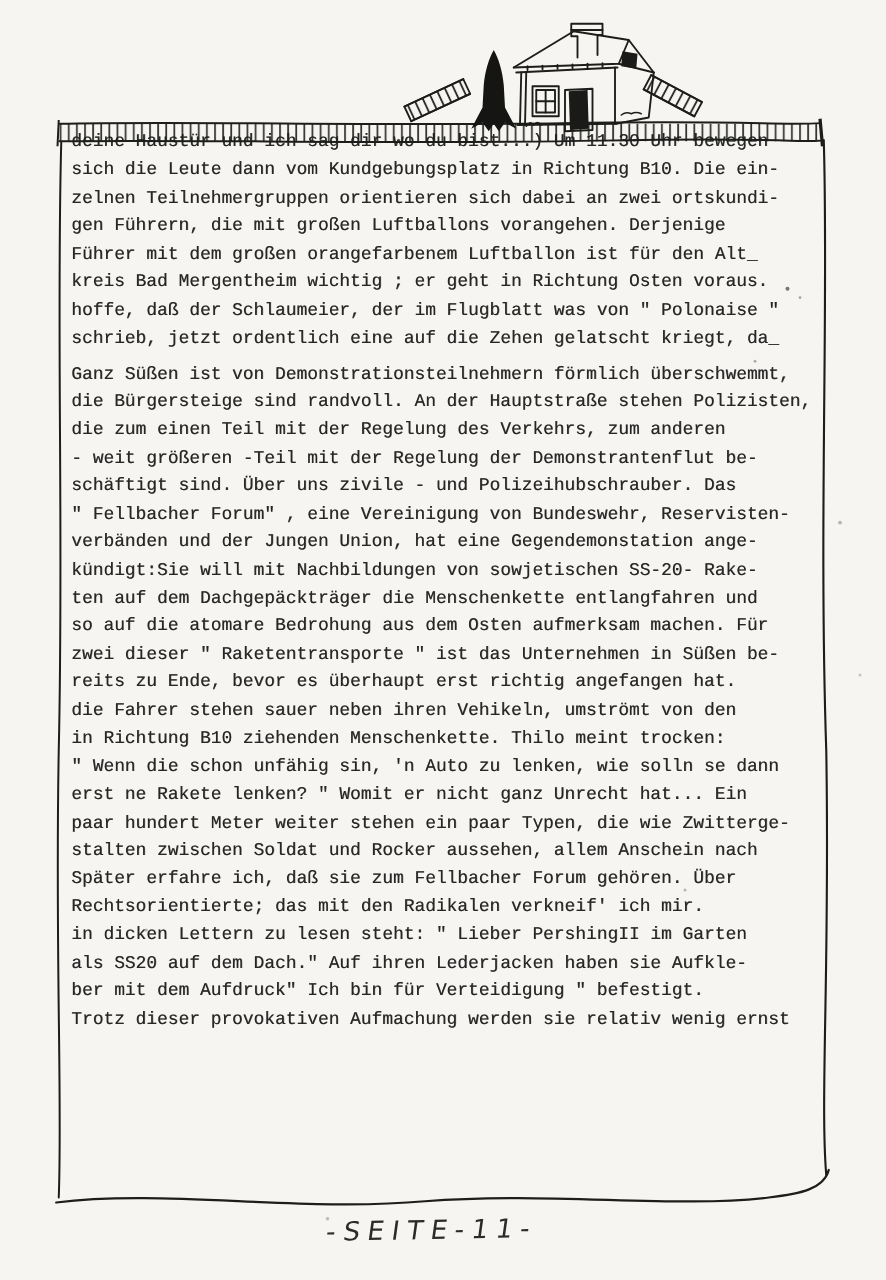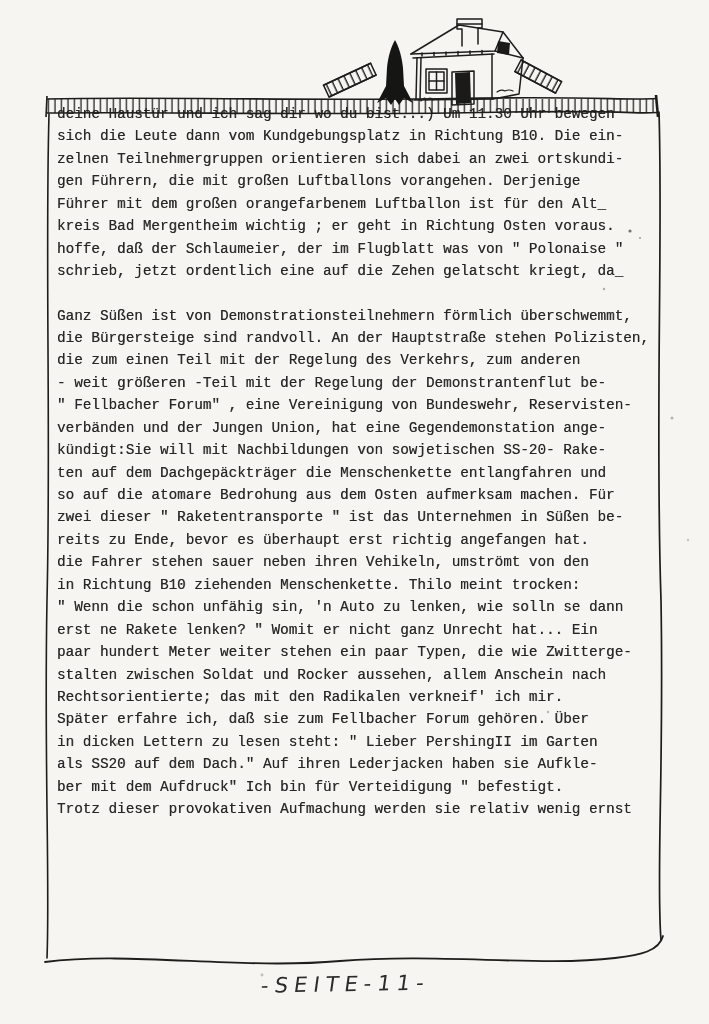--- a/index.html
+++ b/index.html
@@ -21,21 +21,21 @@
   .textblock{
     position:absolute;left:57px;top:103px;width:606px;
     z-index:1;
     color:#262626;
     font-family:"Liberation Mono","DejaVu Sans Mono",monospace;
     font-size:14.3px;
     line-height:22.45px;
     text-shadow:0.35px 0 0 rgba(30,30,30,.55);
   }
   .para{margin:0;}
-  .para + .para{margin-top:22px;}
+  .para + .para{margin-top:6px;}
   .line{white-space:pre;height:22.45px;overflow:visible;}
   .footer{
     position:absolute;left:0;top:972px;width:709px;
     text-align:center;
     z-index:1;
     color:#2b2b2b;
     font-family:"DejaVu Sans", sans-serif;
     font-size:21px;
     letter-spacing:6px;
     transform:skewX(-9deg) rotate(-1deg);
@@ -139,35 +139,36 @@
         <div class="line">Führer mit dem großen orangefarbenem Luftballon ist für den Alt_</div>
         <div class="line">kreis Bad Mergentheim wichtig ; er geht in Richtung Osten voraus.</div>
         <div class="line">hoffe, daß der Schlaumeier, der im Flugblatt was von " Polonaise "</div>
         <div class="line">schrieb, jetzt ordentlich eine auf die Zehen gelatscht kriegt, da_</div>
       </div>
     <div class="para">
         <div class="line">Ganz Süßen ist von Demonstrationsteilnehmern förmlich überschwemmt,</div>
         <div class="line">die Bürgersteige sind randvoll. An der Hauptstraße stehen Polizisten,</div>
         <div class="line">die zum einen Teil mit der Regelung des Verkehrs, zum anderen</div>
         <div class="line">- weit größeren -Teil mit der Regelung der Demonstrantenflut be-</div>
+        <div class="line">schäftigt sind. Über uns zivile - und Polizeihubschrauber. Das</div>
         <div class="line">" Fellbacher Forum" , eine Vereinigung von Bundeswehr, Reservisten-</div>
         <div class="line">verbänden und der Jungen Union, hat eine Gegendemonstation ange-</div>
         <div class="line">kündigt:Sie will mit Nachbildungen von sowjetischen SS-20- Rake-</div>
         <div class="line">ten auf dem Dachgepäckträger die Menschenkette entlangfahren und</div>
         <div class="line">so auf die atomare Bedrohung aus dem Osten aufmerksam machen. Für</div>
         <div class="line">zwei dieser " Raketentransporte " ist das Unternehmen in Süßen be-</div>
         <div class="line">reits zu Ende, bevor es überhaupt erst richtig angefangen hat.</div>
         <div class="line">die Fahrer stehen sauer neben ihren Vehikeln, umströmt von den</div>
         <div class="line">in Richtung B10 ziehenden Menschenkette. Thilo meint trocken:</div>
         <div class="line">" Wenn die schon unfähig sin, 'n Auto zu lenken, wie solln se dann</div>
         <div class="line">erst ne Rakete lenken? " Womit er nicht ganz Unrecht hat... Ein</div>
         <div class="line">paar hundert Meter weiter stehen ein paar Typen, die wie Zwitterge-</div>
         <div class="line">stalten zwischen Soldat und Rocker aussehen, allem Anschein nach</div>
+        <div class="line">Später erfahre ich, daß sie zum Fellbacher Forum gehören. Über</div>
         <div class="line">Rechtsorientierte; das mit den Radikalen verkneif' ich mir.</div>
-        <div class="line">Später erfahre ich, daß sie zum Fellbacher Forum gehören. Über</div>
         <div class="line">in dicken Lettern zu lesen steht: " Lieber PershingII im Garten</div>
         <div class="line">als SS20 auf dem Dach." Auf ihren Lederjacken haben sie Aufkle-</div>
         <div class="line">ber mit dem Aufdruck" Ich bin für Verteidigung " befestigt.</div>
         <div class="line">Trotz dieser provokativen Aufmachung werden sie relativ wenig ernst</div>
       </div>
   </div>
 
   <div class="footer">-SEITE-11-</div>
 
 </div>

